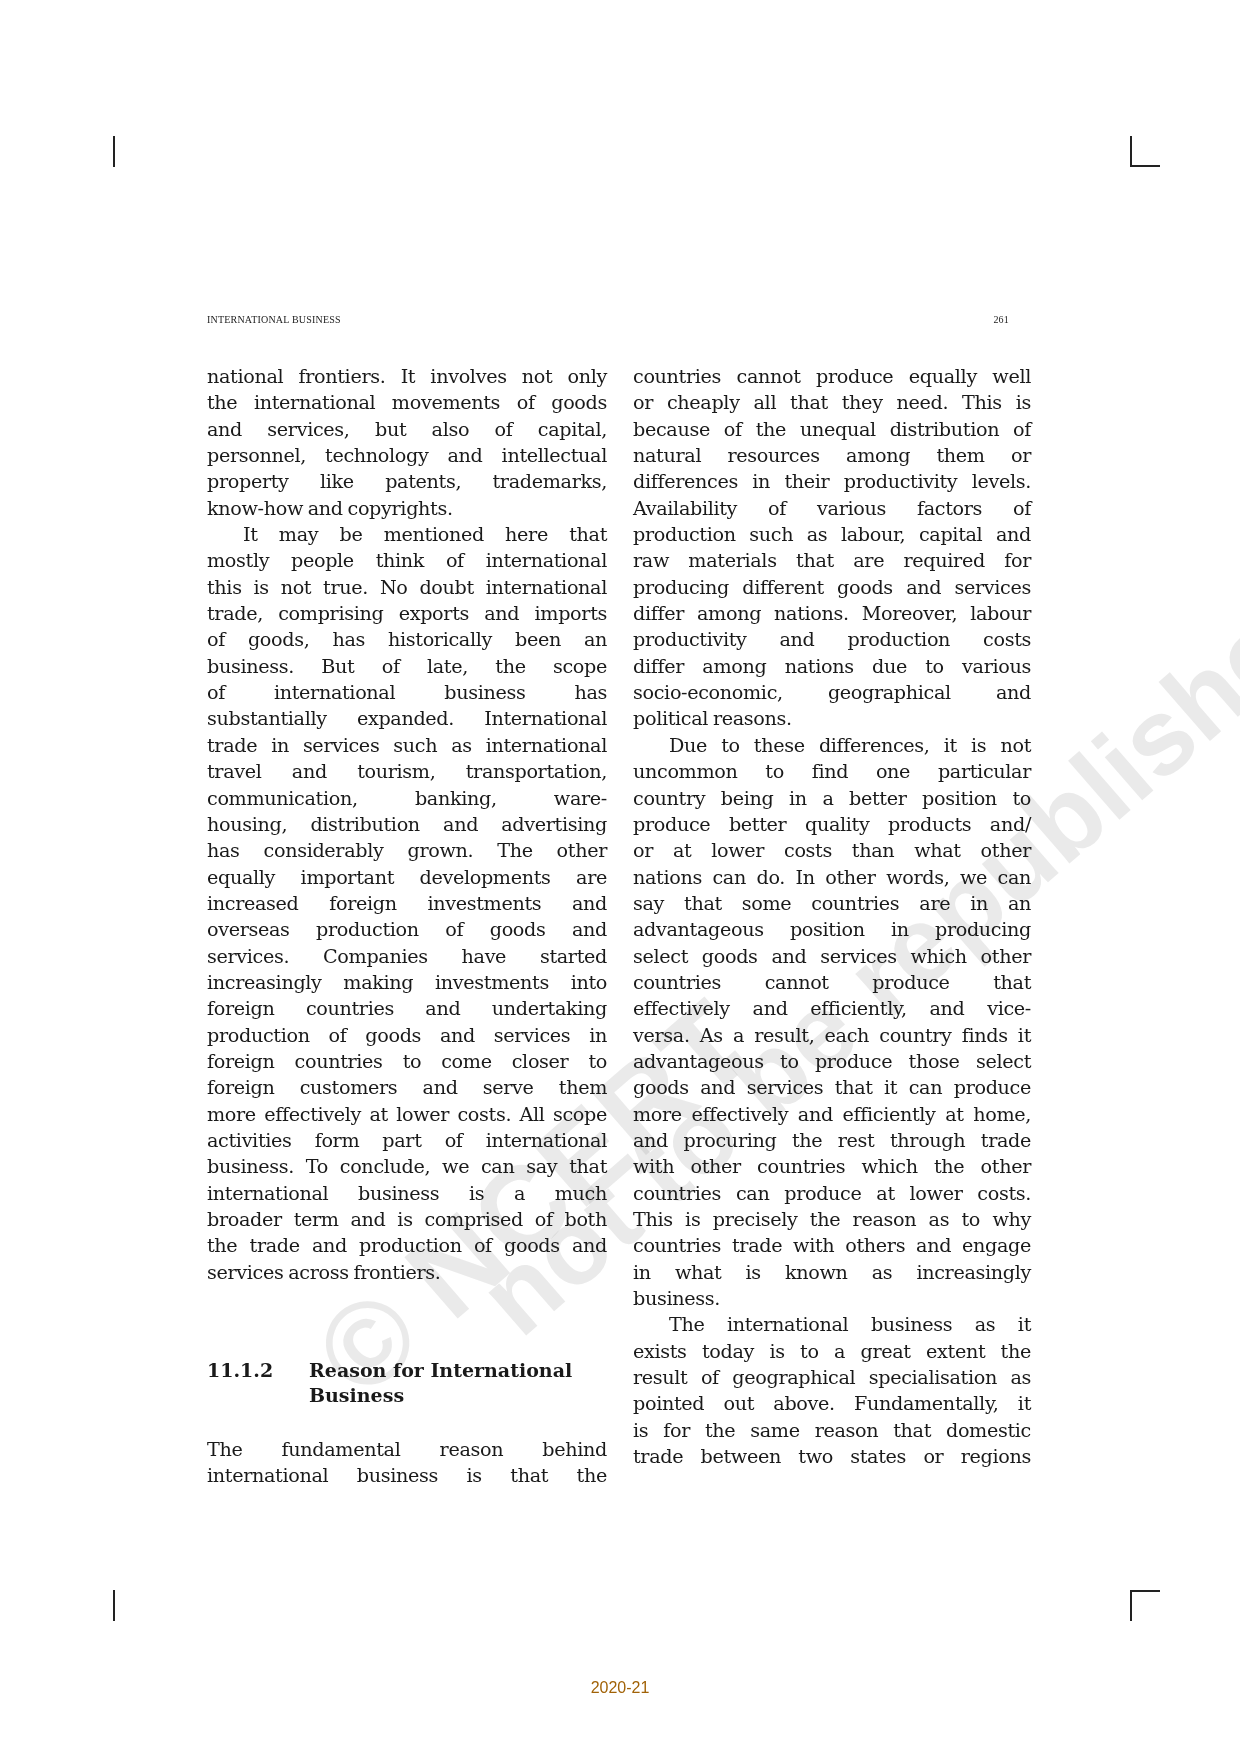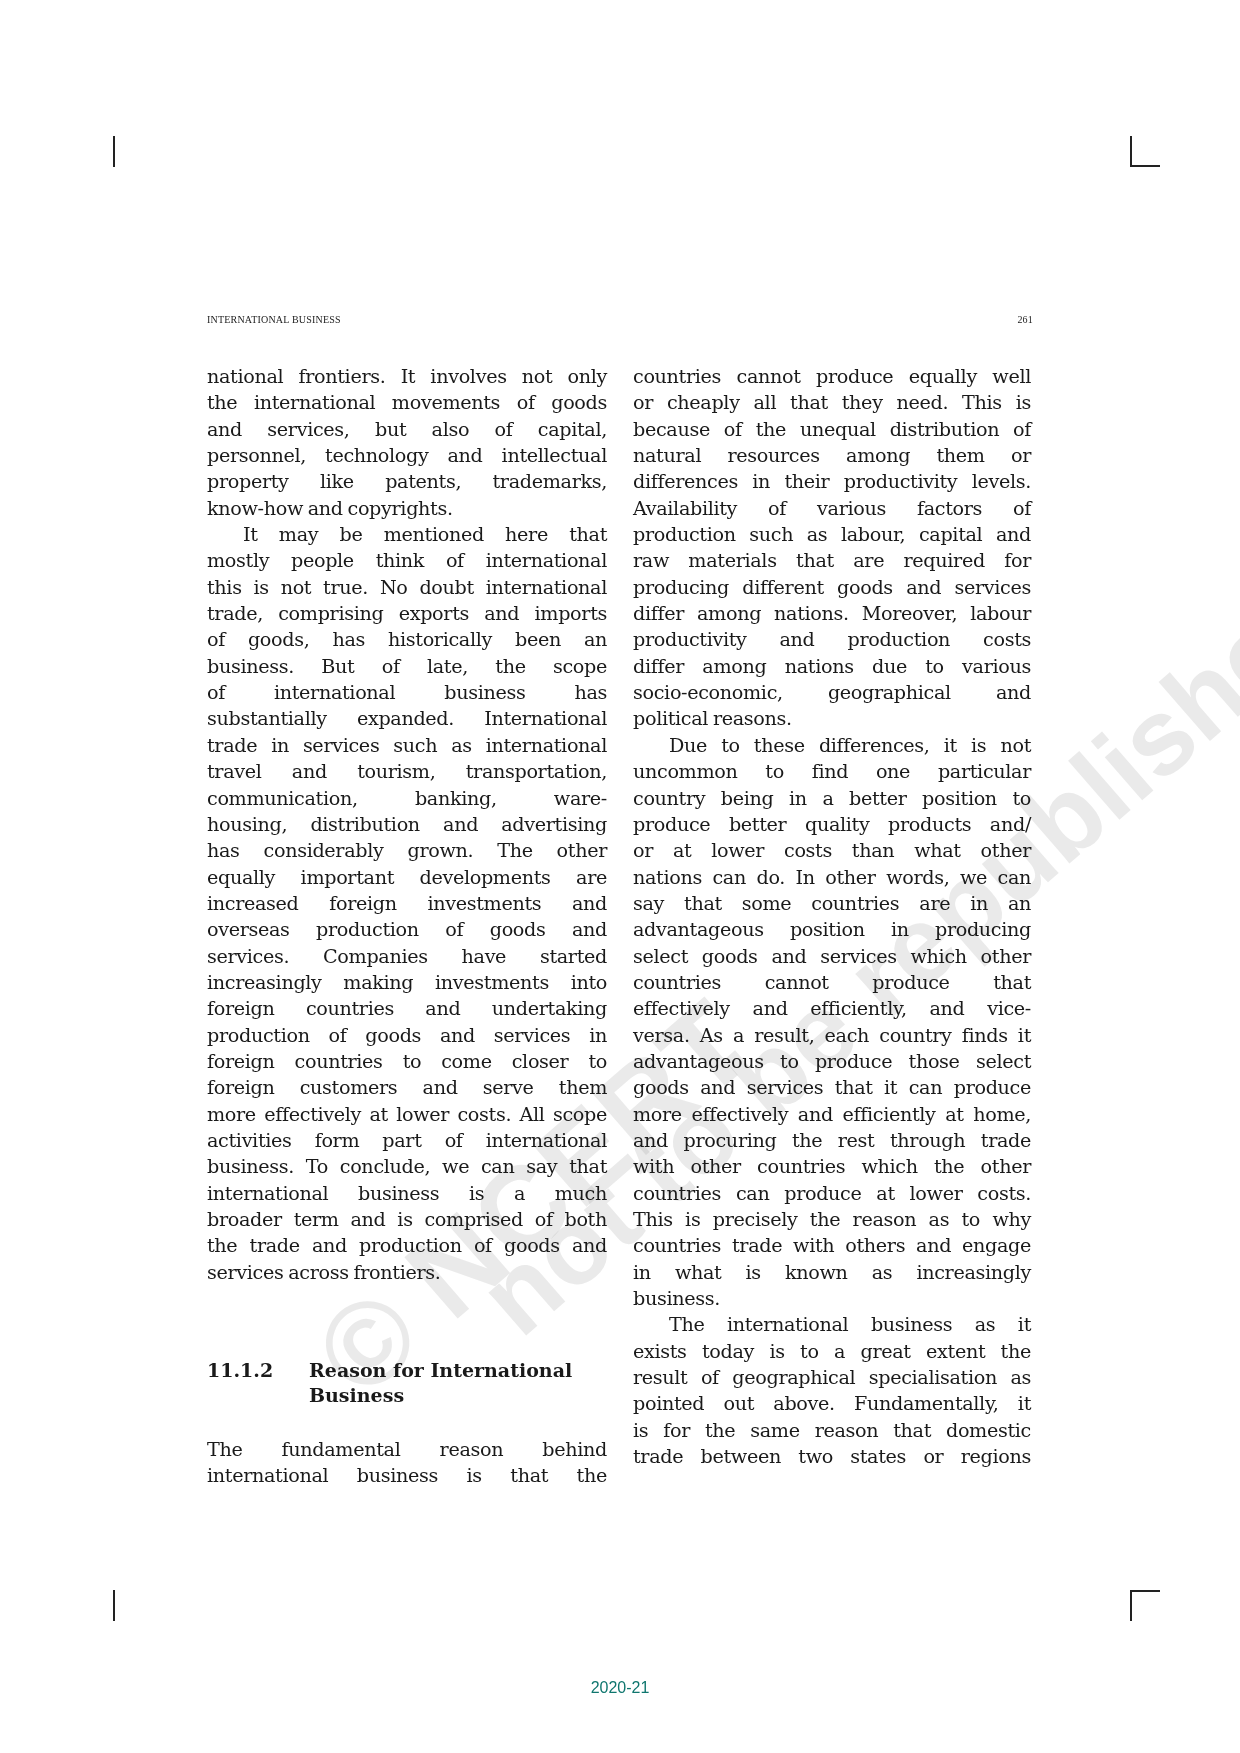--- a/index.html
+++ b/index.html
@@ -1,31 +1,31 @@
 <!DOCTYPE html>
 <html><head>
 <meta charset="utf-8">
 <style>
   html, body { margin: 0; padding: 0; background: #ffffff; }
   body { width: 1240px; height: 1753px; position: relative; overflow: hidden; font-family: "DejaVu Serif", "Liberation Serif", serif; color: #1a1a1a; }
   .crop { position: absolute; background: #222; }
   .running-head { position: absolute; top: 314px; font-family: "Liberation Serif", serif; font-size: 10px; letter-spacing: 0.2px; color: #222; }
   .rh-left { left: 207px; }
-  .rh-right { left: 960px; width: 73px; text-align: right; }
+  .rh-right { left: 936px; width: 73px; text-align: right; }
   .col { position: absolute; top: 364px; }
   .col-left { left: 207px; width: 400px; }
   .col-right { left: 633px; width: 398px; }
   .ln { display: block; height: 26.35px; line-height: 26.35px; font-size: 19.2px; white-space: nowrap; text-align: justify; text-align-last: justify; letter-spacing: -0.35px; word-spacing: -1px; }
   .ln.last { text-align-last: left; }
   .ln.indent { padding-left: 36px; }
   .heading { position: absolute; left: 207px; top: 1358px; width: 400px; font-weight: bold; font-size: 19px; line-height: 25px; }
   .heading .num { position: absolute; left: 0; top: 0; }
   .heading .title { position: absolute; left: 102px; top: 0; width: 300px; }
   .col-left-tail { position: absolute; left: 207px; top: 1437px; width: 400px; }
-  .footer { position: absolute; top: 1679px; left: 560px; width: 120px; text-align: center; font-family: "Liberation Sans", sans-serif; font-size: 16px; color: #0f766e; }
+  .footer { position: absolute; top: 1679px; left: 560px; width: 120px; text-align: center; font-family: "Liberation Sans", sans-serif; font-size: 16px; color: #a16207; }
   .watermark { position: absolute; pointer-events: none; color: rgba(160,160,160,0.22); font-family: "Liberation Sans", sans-serif; font-weight: bold; white-space: nowrap; transform-origin: left top; }
   .wm1 { left: 290px; top: 1320px; font-size: 118px; transform: rotate(-41deg); }
   .wm2 { left: 455px; top: 1265px; font-size: 108px; transform: rotate(-41deg); }
 </style>
 </head>
 <body>
 
 <div class="crop" style="left:113px; top:136px; width:1.5px; height:31px;"></div>
 <div class="crop" style="left:1130px; top:136px; width:1.5px; height:31px;"></div>
 <div class="crop" style="left:1130px; top:165px; width:30px; height:1.5px;"></div>

